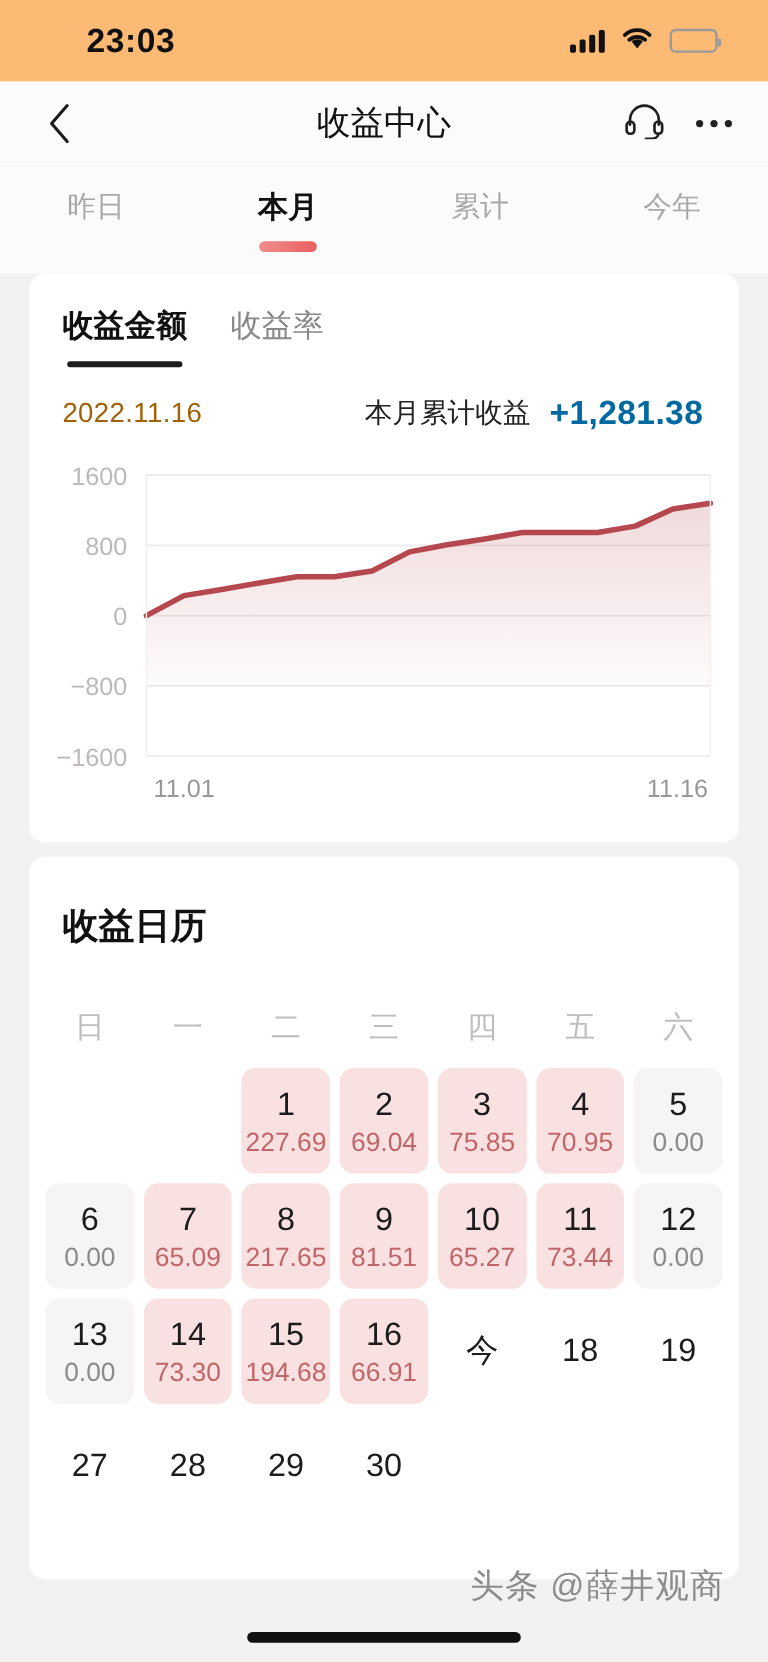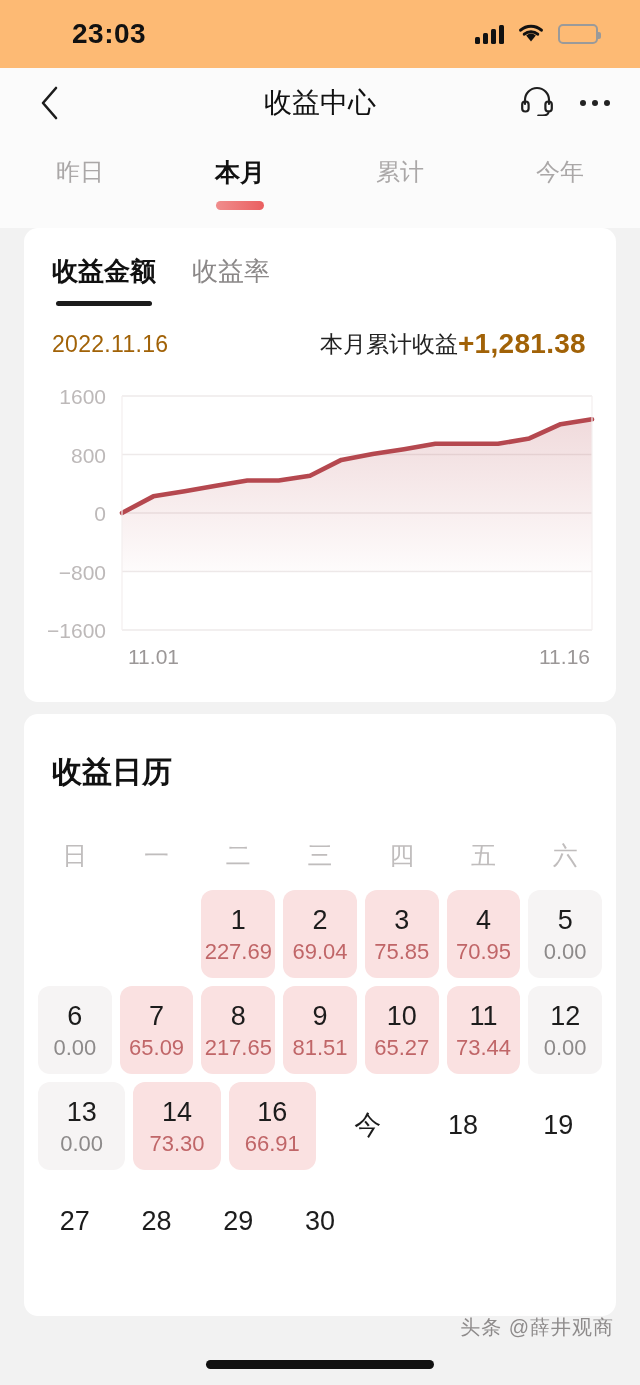--- a/index.html
+++ b/index.html
@@ -200,29 +200,30 @@
   }
   .summary-date {
     font-size: 23px;
     color: #a16207;
     letter-spacing: 0.3px;
   }
   .summary-right {
     margin-left: auto;
     display: flex;
     align-items: flex-end;
+    gap: 16px;
   }
   .summary-label {
     font-size: 23px;
     color: #222;
   }
   .summary-value {
     font-size: 28px;
     font-weight: bold;
-    color: #a16207;
+    color: #0369a1;
     letter-spacing: 0.3px;
   }
   .chart-wrap {
     position: relative;
     height: 310px;
     margin-top: 18px;
   }
   .chart-wrap svg { display: block; }
 
   
@@ -279,23 +280,23 @@
     color: #c06668;
     margin-top: 5px;
     line-height: 1;
   }
   .cal-cell.zero .cal-amt { color: #8d8a8a; }
   .cal-cell.plain .cal-day { font-weight: 400; }
 
   
   .watermark {
     position: absolute;
-    right: 26px;
+    right: 36px;
     bottom: 44px;
-    font-size: 20px;
+    font-size: 28px;
     color: #8e8b8b;
     letter-spacing: 1px;
   }
   .home-bar {
     position: absolute;
     left: 50%;
     transform: translateX(-50%);
     bottom: 16px;
     width: 228px;
     height: 9px;
@@ -486,20 +487,24 @@
       <div class="cal-row">
         <div class="cal-cell zero">
           <div class="cal-day">13</div>
           <div class="cal-amt">0.00</div>
         </div>
         <div class="cal-cell has-value">
           <div class="cal-day">14</div>
           <div class="cal-amt">73.30</div>
         </div>
         <div class="cal-cell has-value">
+          <div class="cal-day">15</div>
+          <div class="cal-amt">194.68</div>
+        </div>
+        <div class="cal-cell has-value">
           <div class="cal-day">16</div>
           <div class="cal-amt">66.91</div>
         </div>
         <div class="cal-cell plain">
           <div class="cal-day">今</div>
         </div>
         <div class="cal-cell plain">
           <div class="cal-day">18</div>
         </div>
         <div class="cal-cell plain">

